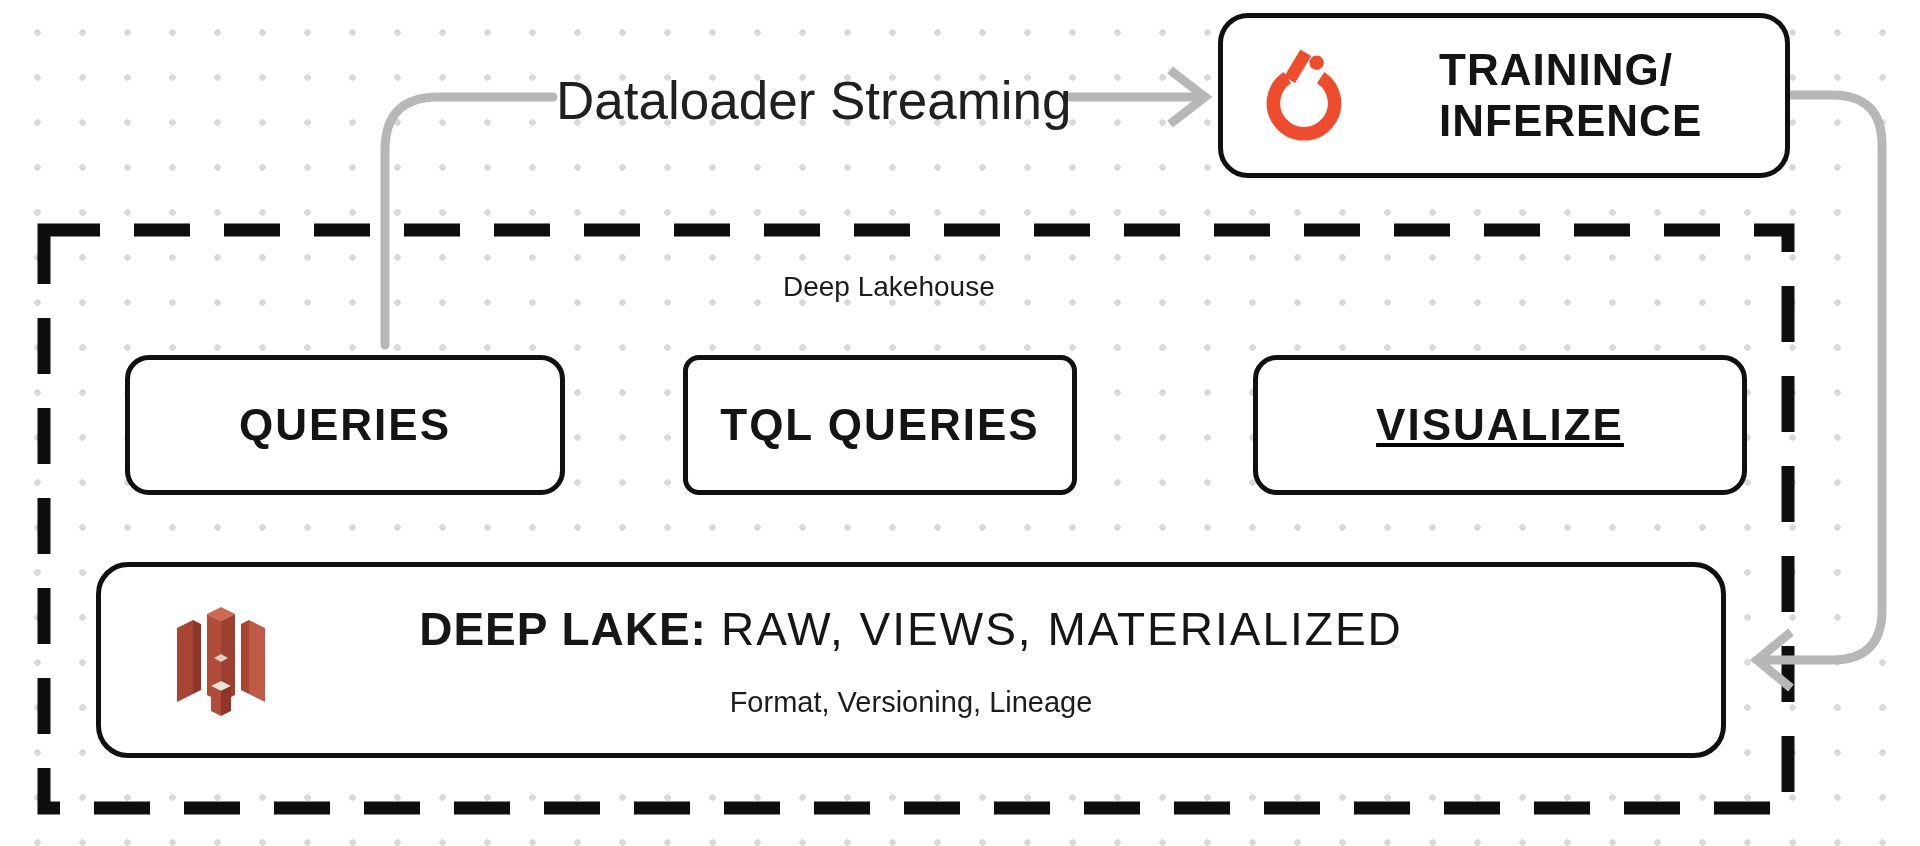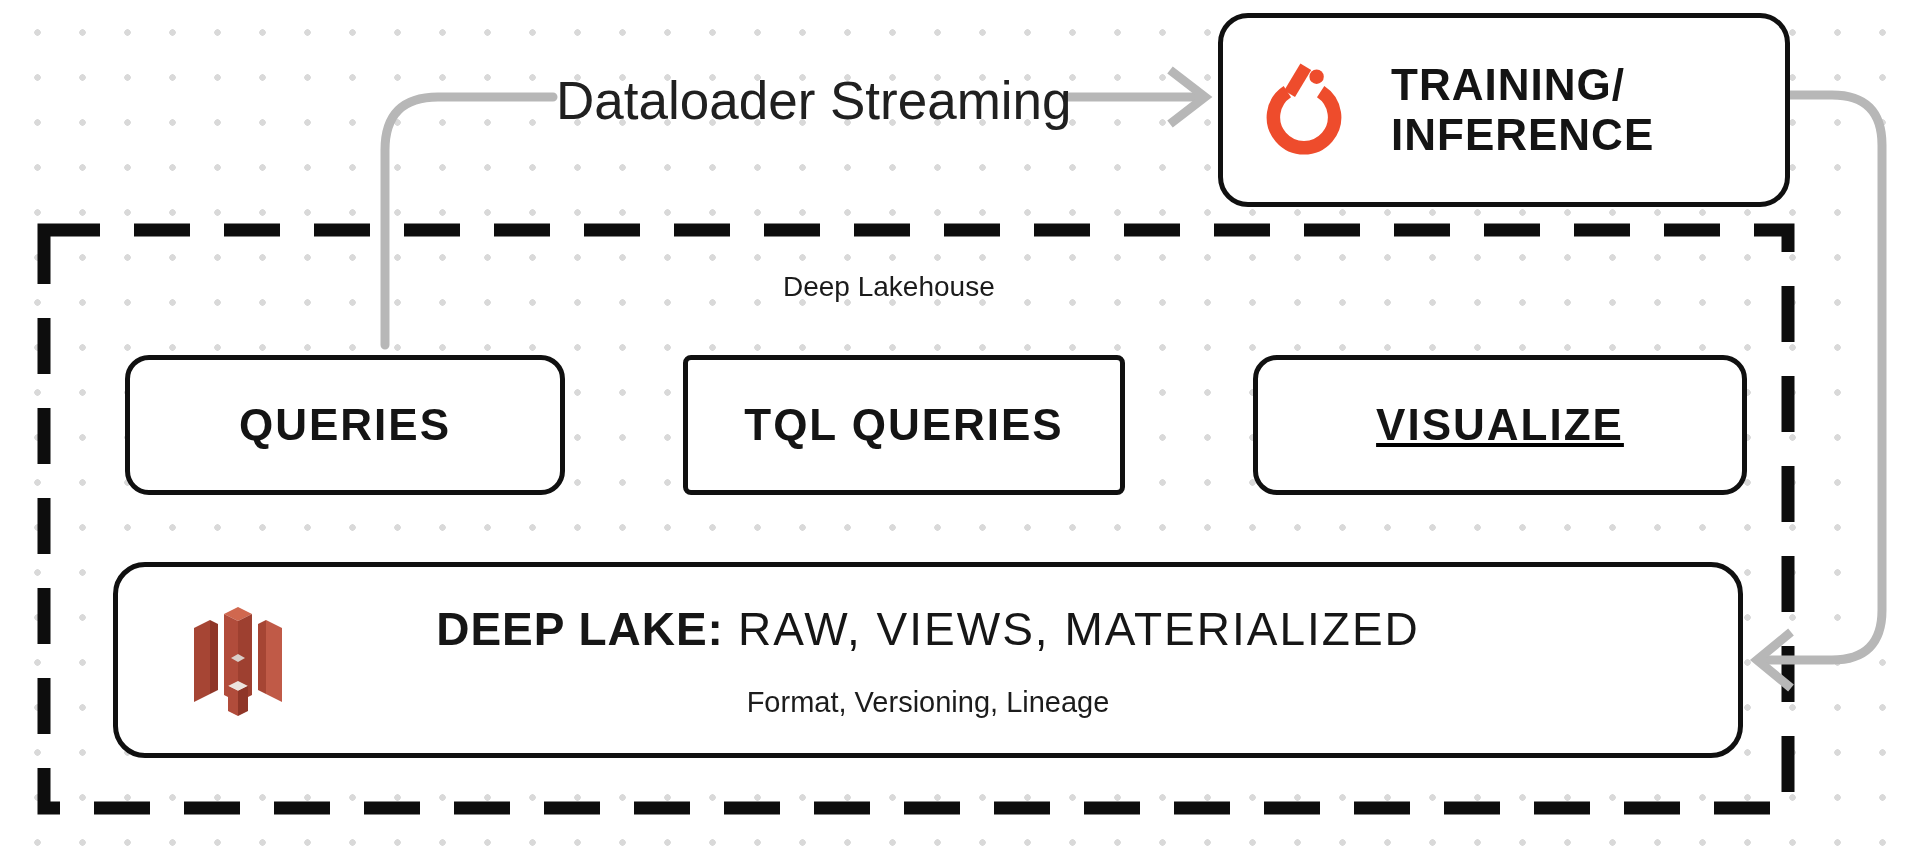--- a/index.html
+++ b/index.html
@@ -17,26 +17,26 @@
   .box{
     position:absolute;
     background:#ffffff;
     border:5px solid #101010;
     display:flex;align-items:center;justify-content:center;
     box-sizing:border-box;
   }
   .feature-label{
     font-weight:bold;font-size:44px;letter-spacing:2px;color:#141414;
   }
-  #training-box{left:1218px;top:13px;width:572px;height:194px;border-radius:30px;justify-content:flex-start;padding-left:36px;}
+  #training-box{left:1218px;top:13px;width:572px;height:165px;border-radius:30px;justify-content:flex-start;padding-left:36px;gap:48px;}
   .training-text{margin-left:42px;font-weight:bold;font-size:44px;line-height:1.14;letter-spacing:1px;color:#141414;}
   #stream-box{left:125px;top:355px;width:440px;height:140px;border-radius:24px;}
-  #tql-box{left:683px;top:355px;width:442px;height:140px;border-radius:8px;}
+  #tql-box{left:683px;top:355px;width:394px;height:140px;border-radius:16px;}
   #visualize-box{left:1253px;top:355px;width:494px;height:140px;border-radius:24px;text-decoration:underline;}
-  #deeplake-box{left:113px;top:562px;width:1630px;height:196px;border-radius:32px;flex-direction:column;}
+  #deeplake-box{left:96px;top:562px;width:1630px;height:196px;border-radius:32px;flex-direction:column;}
   .dl-title{font-size:46px;color:#161616;letter-spacing:1px;white-space:nowrap;}
   .dl-title .bold{font-weight:bold;letter-spacing:1px;}
   .dl-title .regular{font-weight:normal;letter-spacing:2px;margin-left:14px;}
   .dl-subtitle{font-size:29px;color:#1c1c1c;margin-top:30px;}
   .s3-icon{position:absolute;left:68px;top:30px;}
   .dataloader-label{
     position:absolute;left:556px;top:70px;
     font-size:53px;color:#202020;white-space:nowrap;
   }
   .lakehouse-label{

